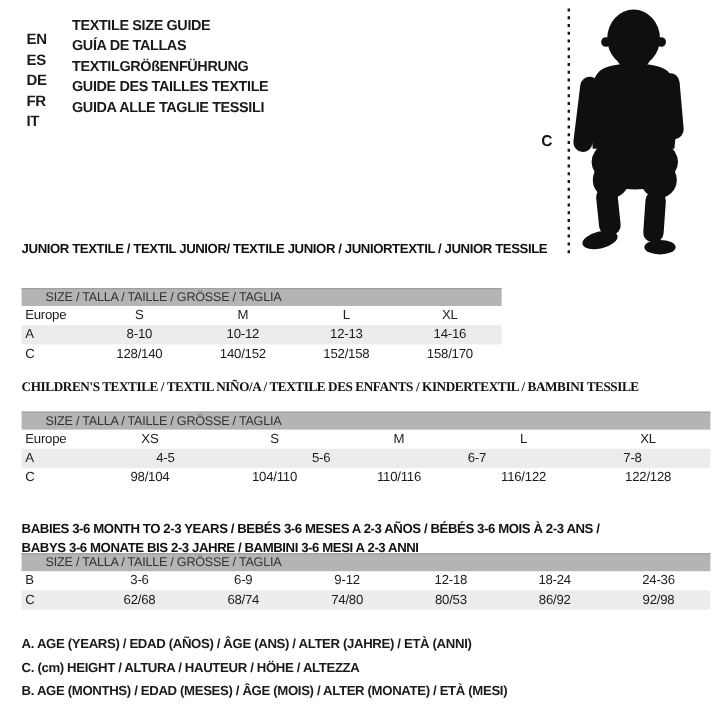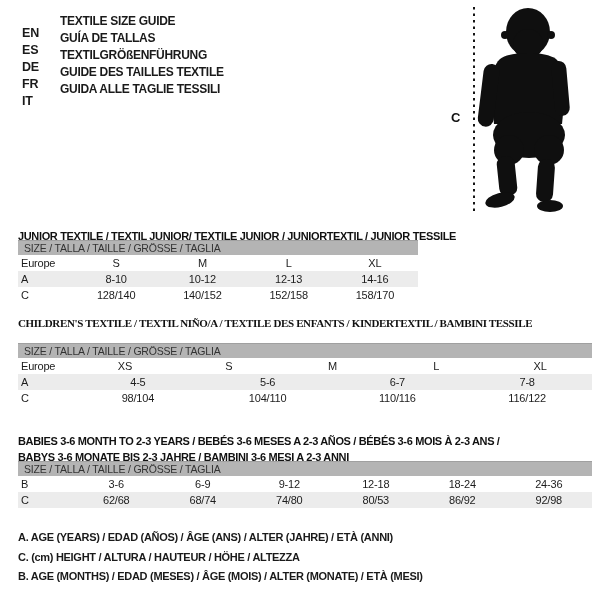--- a/index.html
+++ b/index.html
@@ -14,32 +14,32 @@
   .lang-title{font-weight:700;font-size:12px;letter-spacing:-0.3px;white-space:nowrap;}
 
   
   .figure{position:absolute;left:440px;top:4px;}
 
   
   .section-title{
     position:absolute;left:18px;font-size:11px;font-weight:700;
     letter-spacing:-0.35px;color:#111;white-space:nowrap;line-height:15.5px;
   }
-  #junior-title{top:229px;}
+  #junior-title{top:201px;}
   #children-title{top:316px;font-family:Liberation Serif, serif;}
   #babies-title{top:434px;}
 
   
   .size-table{position:absolute;left:18px;}
   #junior-table{top:240px;width:400px;}
   #children-table{top:343px;width:574px;}
   #babies-table{top:461px;width:574px;}
   .size-bar{
     height:14px;line-height:14px;background:#b4b4b4;border-top:1px solid #a0a0a0;
-    font-size:10.5px;color:#333;padding-left:6px;letter-spacing:-0.2px;
+    font-size:10.5px;color:#333;padding-left:20px;letter-spacing:-0.2px;
   }
   .trow{display:flex;height:16px;line-height:16px;font-size:11px;color:#1c1c1c;justify-content:flex-end;}
   .rows .trow:nth-child(even){background:#ececec;}
   .cell{flex:1;text-align:center;letter-spacing:-0.2px;white-space:nowrap;}
   .lbl{flex:0 0 52px;text-align:left;padding-left:3px;}
 
   
   .footnotes{position:absolute;left:18px;top:531px;}
   .footnote{height:19.5px;font-size:11px;font-weight:700;letter-spacing:-0.3px;white-space:nowrap;}
 </style>
@@ -144,20 +144,21 @@
       <span class="cell">5-6</span>
       <span class="cell">6-7</span>
       <span class="cell">7-8</span>
     </div>
     <div class="trow">
       <span class="cell lbl">C</span>
       <span class="cell">98/104</span>
       <span class="cell">104/110</span>
       <span class="cell">110/116</span>
       <span class="cell">116/122</span>
+      <span class="cell">122/128</span>
     </div>
   </div>
 </div>
 
 <div class="section-title" id="babies-title">
   <div>BABIES 3-6 MONTH TO 2-3 YEARS / BEBÉS 3-6 MESES A 2-3 AÑOS / BÉBÉS 3-6 MOIS À 2-3 ANS /</div>
   <div>BABYS 3-6 MONATE BIS 2-3 JAHRE / BAMBINI 3-6 MESI A 2-3 ANNI</div>
 </div>
 
 <div class="size-table" id="babies-table">

